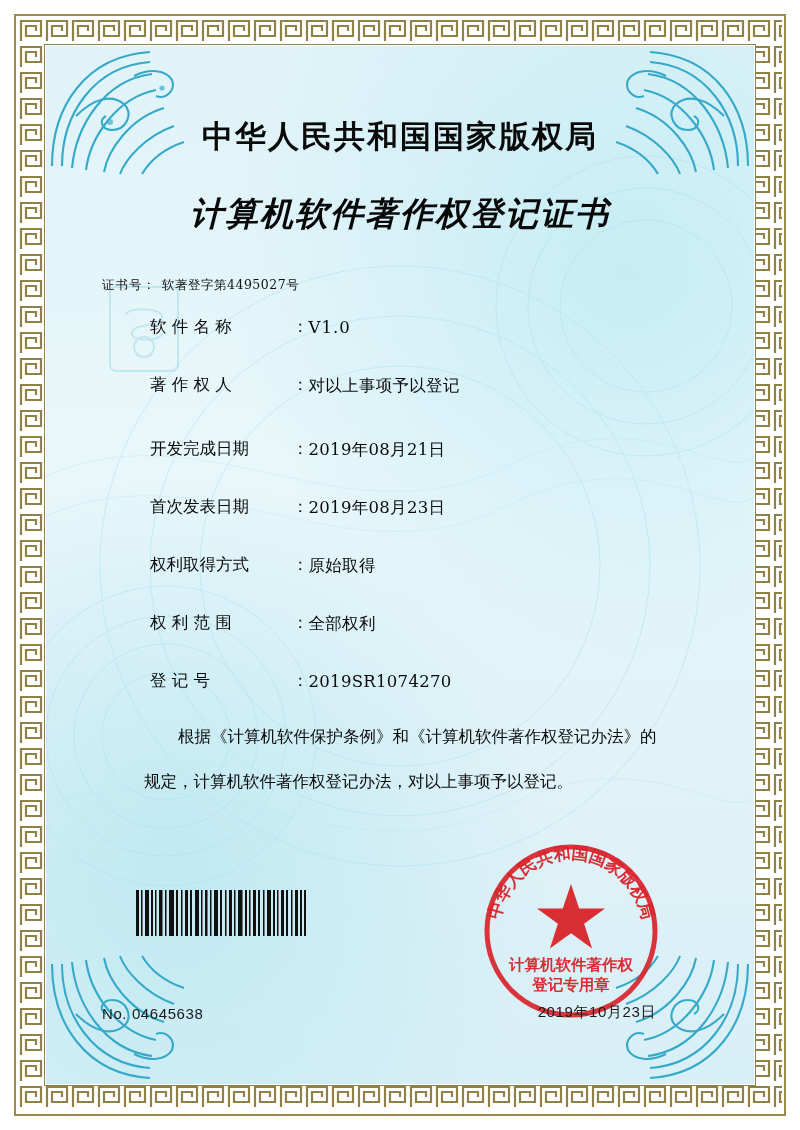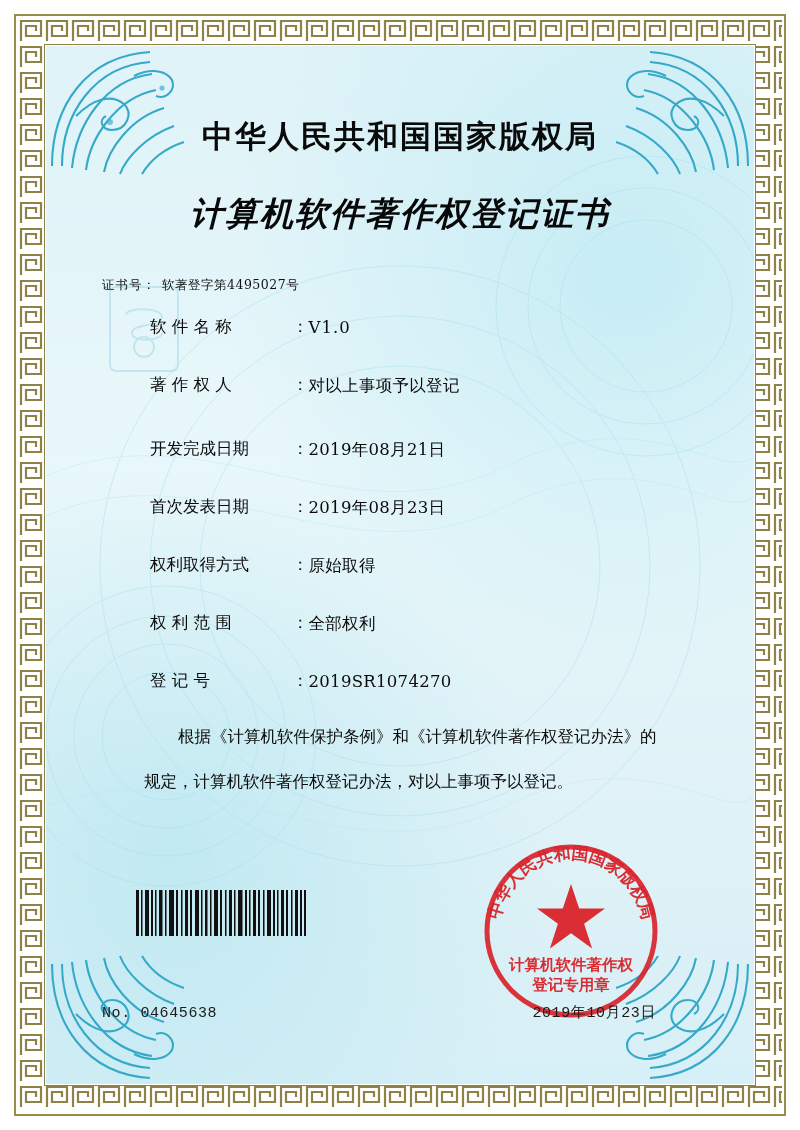--- a/index.html
+++ b/index.html
@@ -196,21 +196,21 @@
   .footer {
     position: absolute;
     left: 56px;
     right: 56px;
     bottom: 62px;
     display: flex;
     justify-content: space-between;
     align-items: flex-end;
     font-size: 15px;
     color: #1a1a1a;
-    font-family: Liberation Mono, monospace;
+    font-family: Liberation Sans, sans-serif;
   }
   .footer .serial { letter-spacing: 0.6px; }
   .footer .issue-date { letter-spacing: 0.6px; padding-right: 42px; margin-left: 38px; }
 
   
   .watermark {
     position: absolute;
     left: 58px;
     top: 235px;
     width: 80px;

